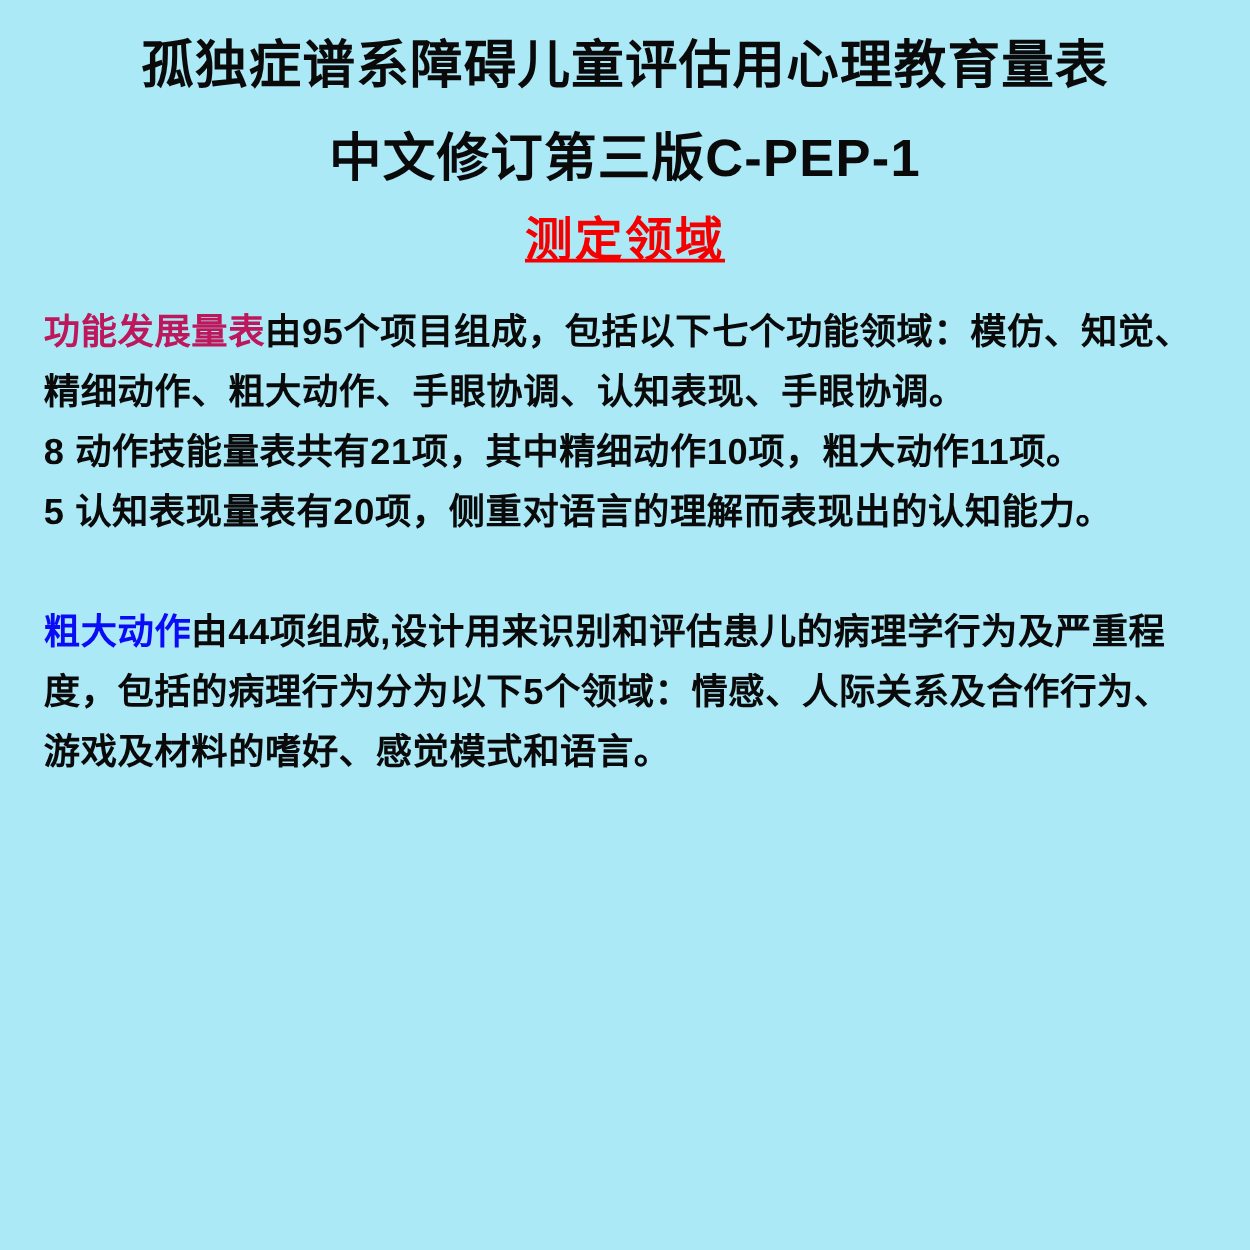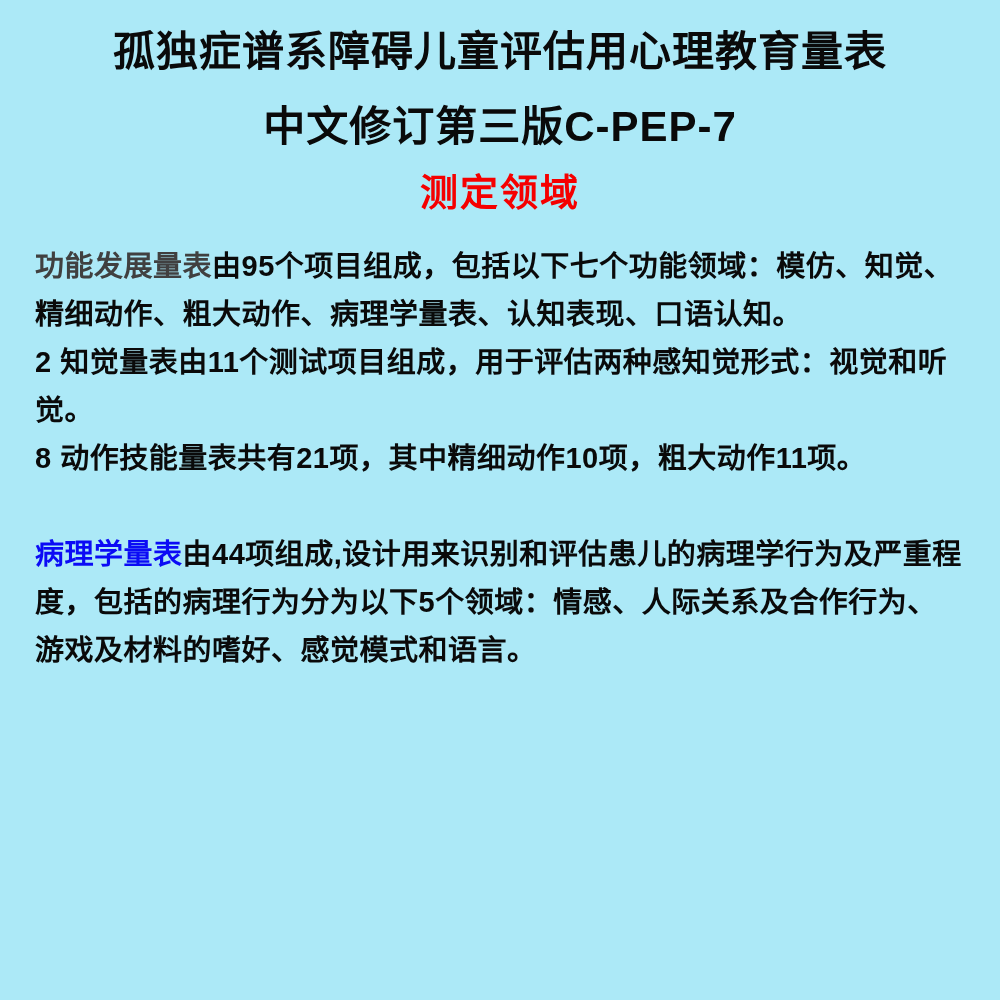--- a/index.html
+++ b/index.html
@@ -28,20 +28,21 @@
     color: #0a0a0a;
     letter-spacing: 1px;
   }
   .section-heading {
     margin: 0;
     text-align: center;
     font-size: 38px;
     line-height: 58px;
     font-weight: 700;
     letter-spacing: 2px;
+    text-decoration: underline;
   }
   .content {
     margin: 20px 35px 0 35px;
     font-size: 29px;
     line-height: 48px;
     font-weight: 700;
     color: #0a0a0a;
     letter-spacing: 0.5px;
   }
   .para {
@@ -54,34 +55,34 @@
     font-weight: 700;
   }
 </style>
 </head>
 <body style="background: rgb(172, 233, 247);">
 
 <div class="page">
 
   <h1 class="title">
     <span>孤独症谱系障碍儿童评估用心理教育量表</span><br>
-    <span>中文修订第三版C-PEP-7</span>
+    <span>中文修订第三版C-PEP-1</span>
   </h1>
 
   <h2 class="section-heading" style="color: rgb(245, 0, 0);">测定领域</h2>
 
   <div class="content">
 
-    <p class="para"><span class="lead" style="color: #404040;">功能发展量表</span><span>由95个项目组成，包括以下七个功能领域：模仿、知觉、精细动作、粗大动作、病理学量表、认知表现、口语认知。</span></p>
+    <p class="para"><span class="lead" style="color: #be185d;">功能发展量表</span><span>由95个项目组成，包括以下七个功能领域：模仿、知觉、精细动作、粗大动作、手眼协调、认知表现、手眼协调。</span></p>
 
 
-    <p class="para"><span>2 知觉量表由11个测试项目组成，用于评估两种感知觉形式：视觉和听觉。</span></p>
 
     <p class="para"><span>8 动作技能量表共有21项，其中精细动作10项，粗大动作11项。</span></p>
 
 
+    <p class="para"><span>5 认知表现量表有20项，侧重对语言的理解而表现出的认知能力。</span></p>
 
 
-    <p class="para gap"><span class="lead" style="color: rgb(11, 11, 245);">病理学量表</span><span>由44项组成,设计用来识别和评估患儿的病理学行为及严重程度，包括的病理行为分为以下5个领域：情感、人际关系及合作行为、游戏及材料的嗜好、感觉模式和语言。</span></p>
+    <p class="para gap"><span class="lead" style="color: rgb(11, 11, 245);">粗大动作</span><span>由44项组成,设计用来识别和评估患儿的病理学行为及严重程度，包括的病理行为分为以下5个领域：情感、人际关系及合作行为、游戏及材料的嗜好、感觉模式和语言。</span></p>
 
   </div>
 
 </div>
 
 </body></html>

